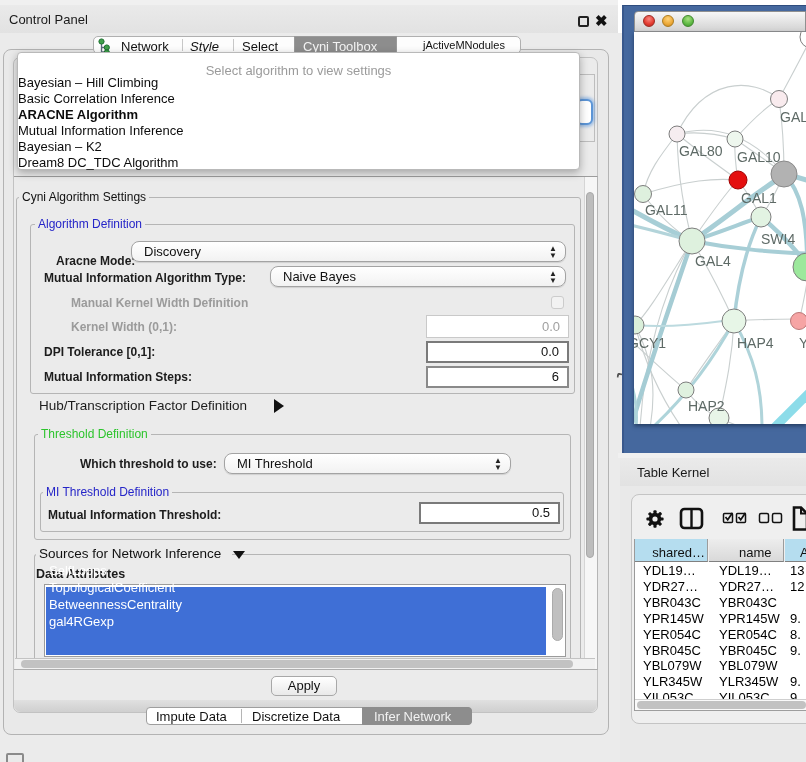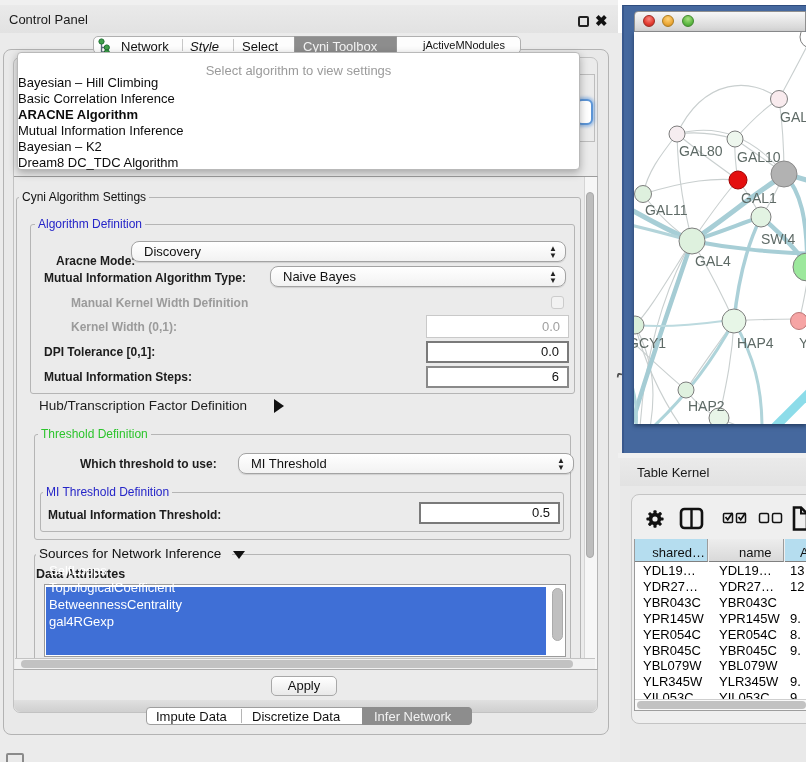--- a/index.html
+++ b/index.html
@@ -84,21 +84,21 @@
 <div class="lbl" style="position:absolute;left:44px;top:370px;">Mutual Information Steps:</div>
 <div class="fld" style="left:426px;top:366px;width:143px;height:22px;border:2px solid #8a8a8a;line-height:18px;">6</div>
 
 <div class="abs" style="left:39px;top:398px;font-size:13.5px;color:#1c1c1c;">Hub/Transcription Factor Definition</div>
 <div class="abs" style="left:274px;top:399px;width:0;height:0;border-left:10px solid #111;border-top:7px solid transparent;border-bottom:7px solid transparent;"></div>
 
 <div class="gbox" style="left:34px;top:434px;width:537px;height:106px;"></div>
 <div class="gtitle" style="left:38px;top:427px;color:#2cc42c;">Threshold Definition</div>
 
 <div class="lbl" style="position:absolute;left:80px;top:457px;">Which threshold to use:</div>
-<div class="combo" style="left:238px;top:453px;width:336px;height:21px;text-align:right;">
+<div class="combo" style="left:224px;top:453px;width:287px;height:21px;text-align:right;">
     <span class="tx">MI Threshold</span>
     <span class="ar">▲<br>▼</span>
   </div>
 
 <div class="gbox" style="left:40px;top:492px;width:524px;height:40px;"></div>
 <div class="gtitle" style="left:43px;top:485px;color:#2525c8;">MI Threshold Definition</div>
 <div class="lbl" style="position:absolute;left:48px;top:508px;">Mutual Information Threshold:</div>
 <div class="fld" style="left:419px;top:502px;width:141px;height:22px;border:2px solid #7a7a7a;line-height:18px;">0.5</div>
 
 <div class="gbox" style="left:34px;top:554px;width:537px;height:108px;border-bottom:none;border-radius:3px 3px 0 0;"></div>

